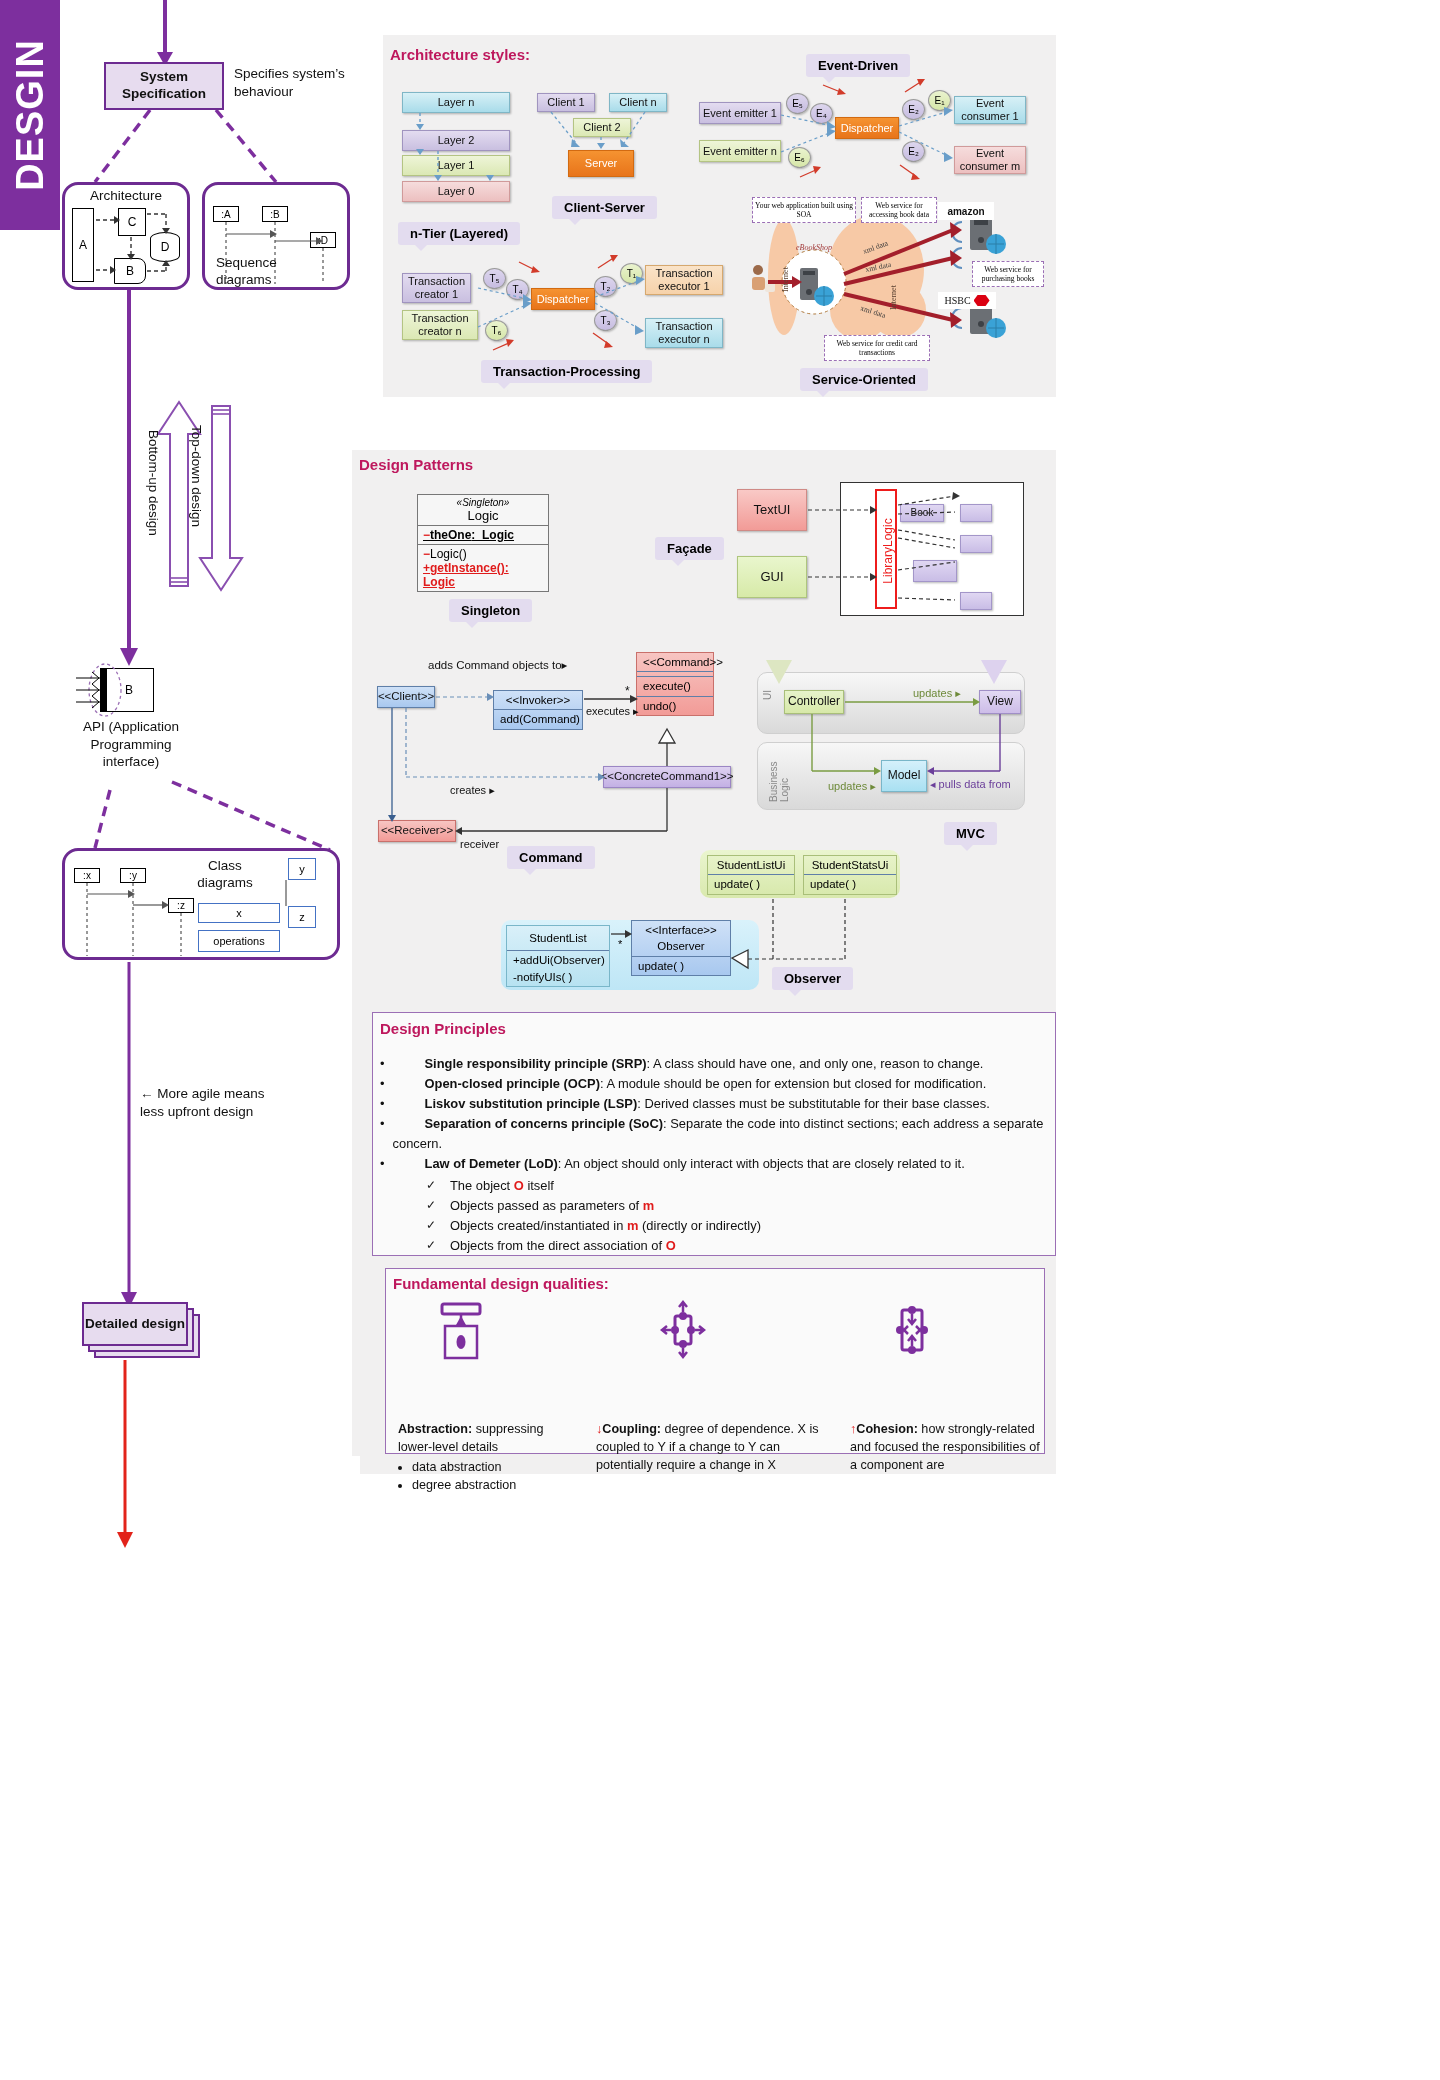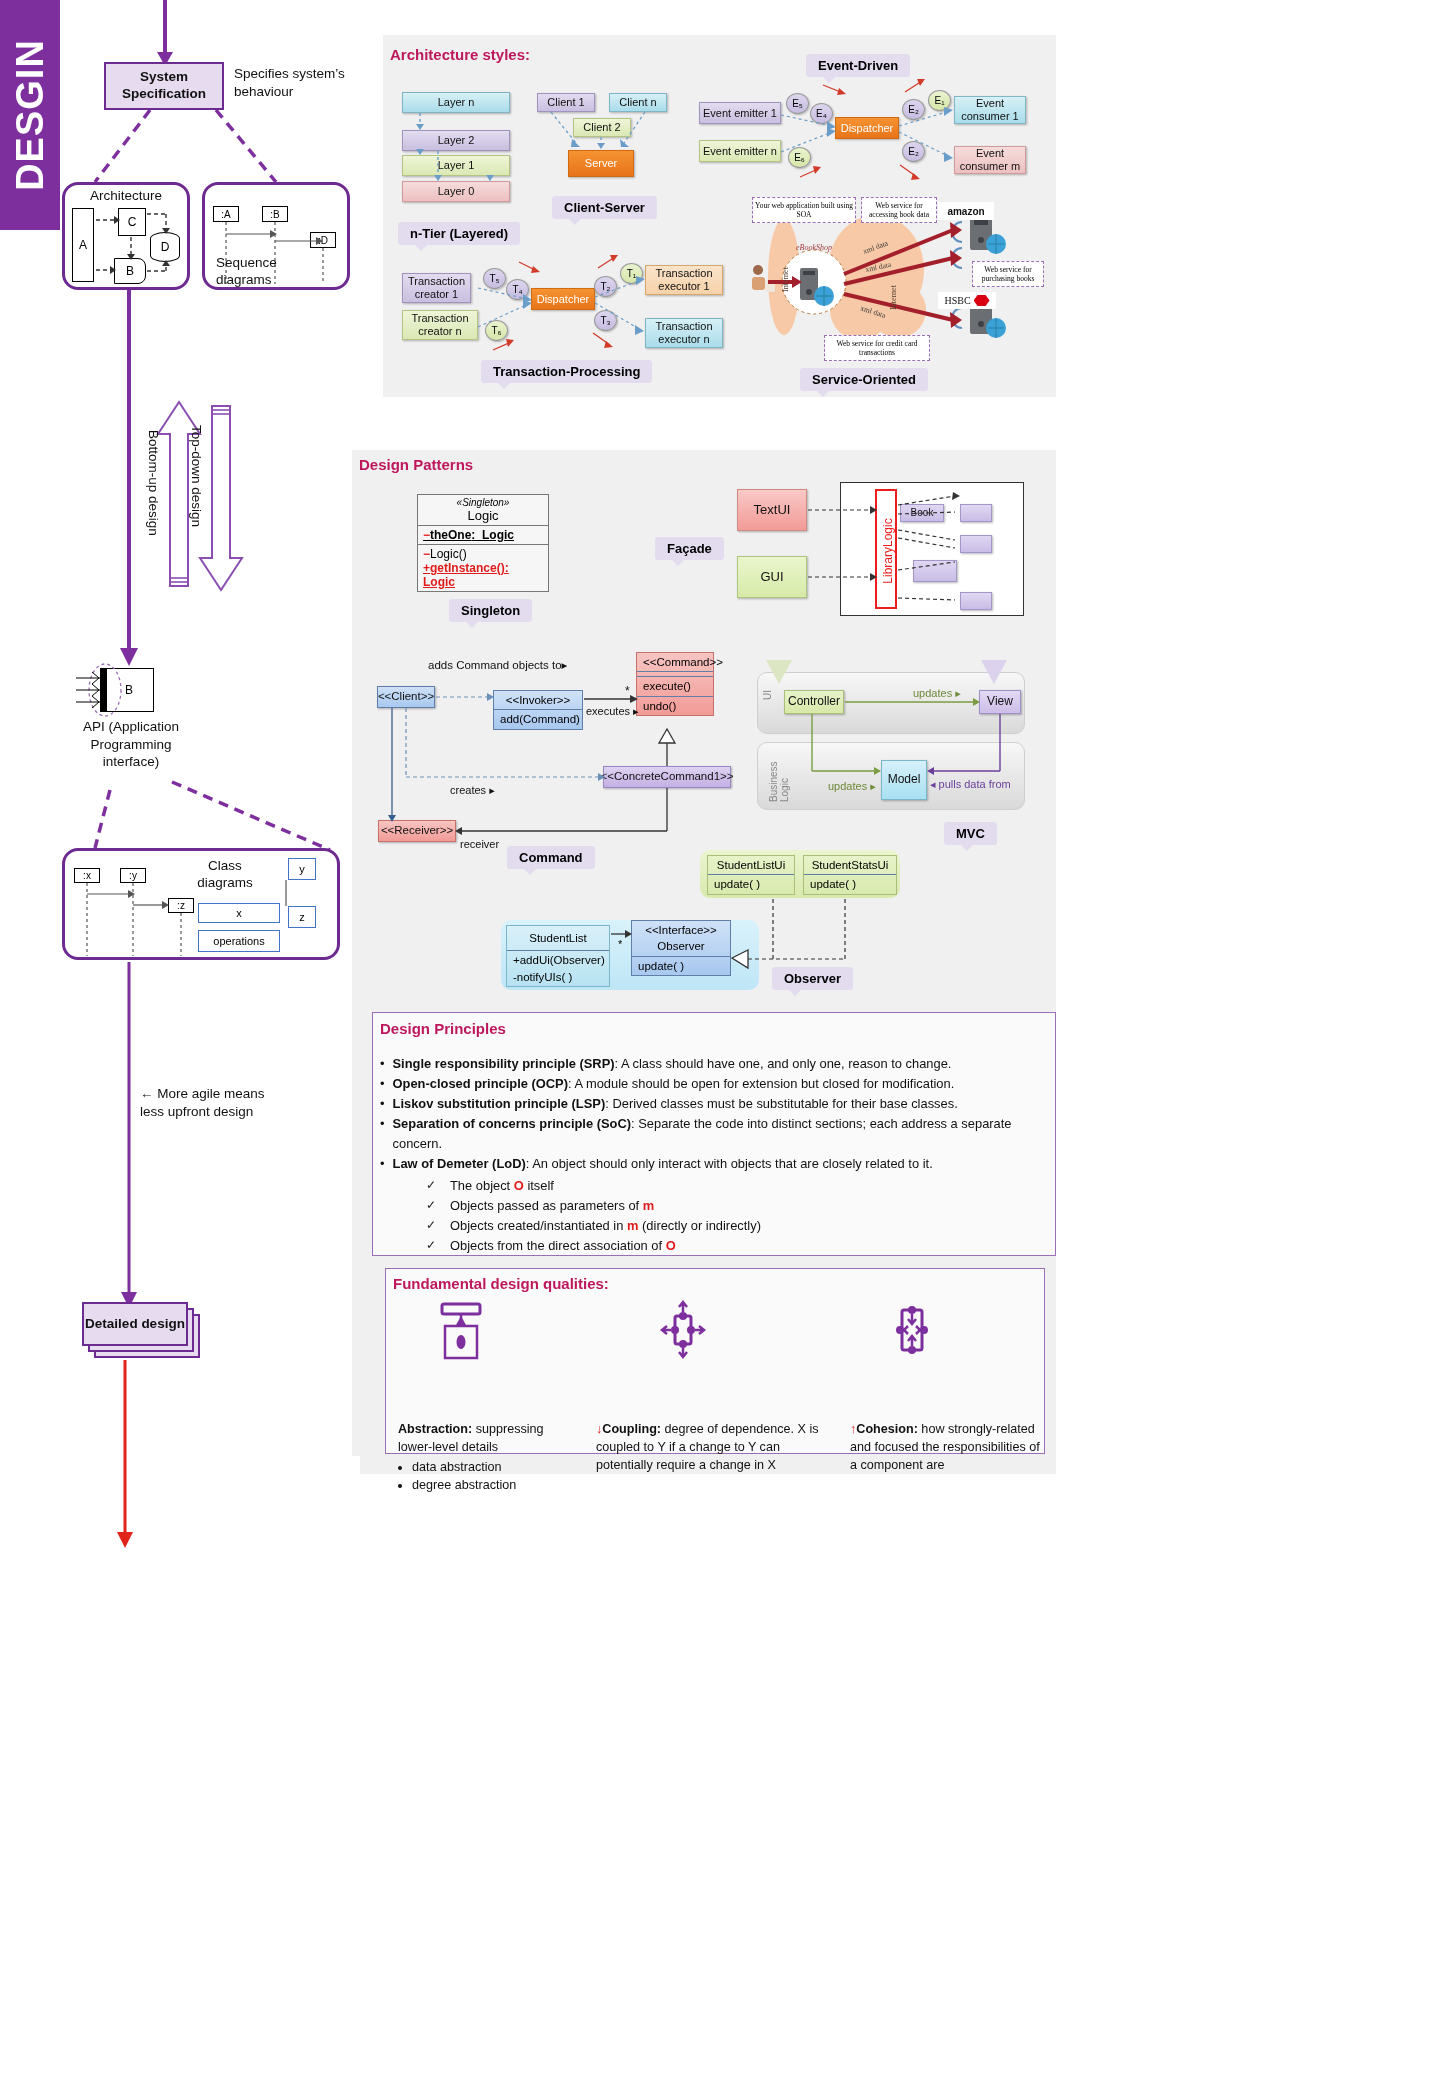--- a/index.html
+++ b/index.html
@@ -87,21 +87,21 @@
 
   .umlc { border:1px solid #5f7fa8; font-size:11.5px; line-height:1.25; }
   .umlc .r { padding:2px 6px; border-bottom:1px solid #5f7fa8; text-align:center;}
   .umlc .r:last-child{border-bottom:none;}
   .c-blue { background:linear-gradient(#cfe1f7,#a8c8ef); }
   .c-red  { background:linear-gradient(#f7c5c2,#f29b97); border-color:#c9706b; }
   .c-purple2{ background:linear-gradient(#ded2f0,#c3b0e4); border-color:#9b86c4; }
 
   
   .principles { font-size:12.9px; color:#111; line-height:1.55; }
-  .principles b { font-weight:bold; }
+  .principles b { font-weight:bold;margin-left:32px; }
   .red { color:#e01b1b; font-weight:bold; }
   .tickrow { display:flex; gap:10px; align-items:flex-start; }
   .tick { color:#222; font-size:12px; width:14px; }
 
   .quality-body { font-size:12.6px; line-height:1.42; color:#111;margin-top:36px; }
   .quality-body b { font-weight:bold; }
 </style>
 </head>
 <body>
 
@@ -611,21 +611,21 @@
 <div class="abs" style="left:766px;top:660px;width:26px;height:24px;background:#dde6c2;clip-path:polygon(0 0,100% 0,50% 100%);"></div>
 <div class="abs" style="left:981px;top:660px;width:26px;height:24px;background:#ddd2ee;clip-path:polygon(0 0,100% 0,50% 100%);"></div>
 <div class="abs" style="left:762px;top:700px;font-size:10px;color:#888;transform:rotate(-90deg);transform-origin:left top;">UI</div>
 <div class="abs" style="left:768px;top:802px;font-size:10px;color:#888;transform:rotate(-90deg);transform-origin:left top;width:60px;line-height:1.1;">Business Logic</div>
 <div class="abs nodebox" style="left:784px;top:690px;width:60px;height:24px;font-size:12px;background:linear-gradient(#e7f3cb,#d7e8a8);border:1px solid #a9bf79;">
   <span>Controller</span>
 </div>
 <div class="abs nodebox" style="left:979px;top:690px;width:42px;height:24px;font-size:12px;background:linear-gradient(#e2d9f3,#cdbde8);border:1px solid #a08fc7;">
   <span>View</span>
 </div>
-<div class="abs nodebox" style="left:881px;top:760px;width:46px;height:40px;font-size:12px;background:linear-gradient(#d5f0fb,#a9e0f2);border:1px solid #79b6c9;">
+<div class="abs nodebox" style="left:881px;top:760px;width:46px;height:32px;font-size:12px;background:linear-gradient(#d5f0fb,#a9e0f2);border:1px solid #79b6c9;">
   <span>Model</span>
 </div>
 <div class="abs" style="left:913px;top:687px;font-size:11px;color:#6e8a3a;">updates ▸</div>
 <div class="abs" style="left:828px;top:780px;font-size:11px;color:#6e8a3a;">updates ▸</div>
 <div class="abs" style="left:930px;top:778px;font-size:11px;color:#6b3f9a;">◂ pulls data from</div>
 <svg class="ov" width="1440" height="2080">
   <line x1="845" y1="702" x2="973" y2="702" stroke="#7a9c42" stroke-width="1.4"></line>
   <polygon points="973,698 980,702 973,706" fill="#7a9c42"></polygon>
   <line x1="812" y1="714" x2="812" y2="771" stroke="#7a9c42" stroke-width="1.4"></line>
   <line x1="812" y1="771" x2="874" y2="771" stroke="#7a9c42" stroke-width="1.4"></line>

